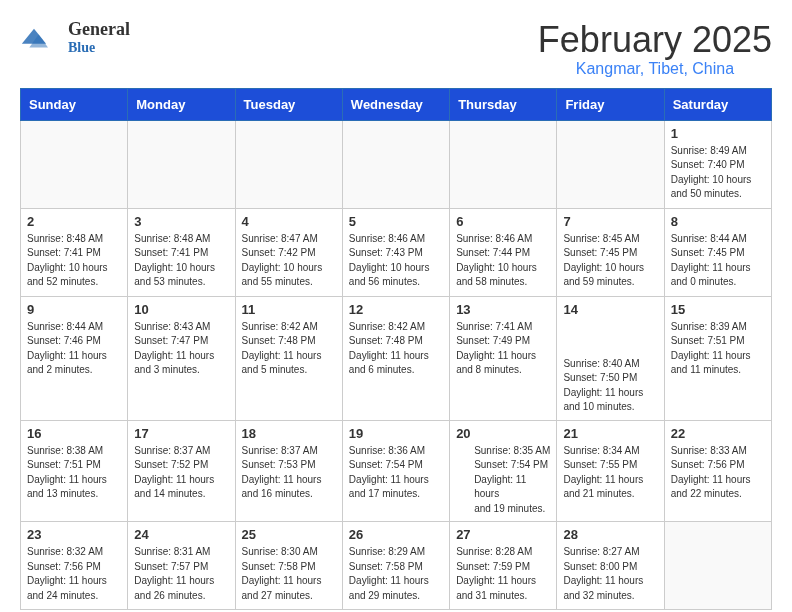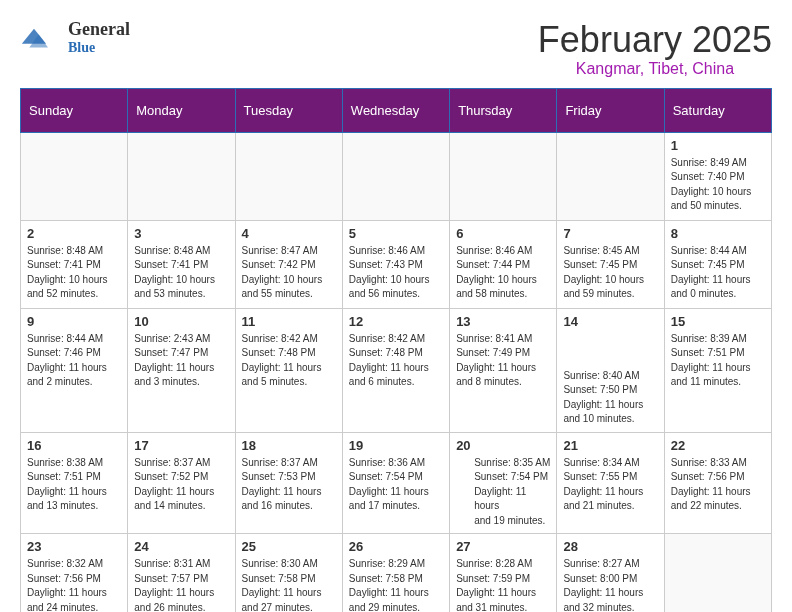--- a/index.html
+++ b/index.html
@@ -45,33 +45,33 @@
       text-align: center;
     }
     .month-title {
       font-size: 36px;
       font-weight: normal;
       color: #333;
       line-height: 1.1;
     }
     .location {
       font-size: 16px;
-      color: #a21caf;
+      color: #3b82f6;
     }
     .calendar {
       width: 100%;
       border-collapse: collapse;
       border: 1px solid #ccc;
     }
     .calendar th {
-      background: #701a75;
+      background: #1d4ed8;
       color: #fff;
       font-size: 13px;
-      font-weight: normal;
-      padding: 14px 8px;
+      font-weight: bold;
+      padding: 8px 8px;
       text-align: left;
       border: 1px solid #2a6db5;
     }
     .calendar td {
       border: 1px solid #ccc;
       vertical-align: top;
       padding: 5px 6px;
       width: calc(100% / 7);
       height: 88px;
       font-size: 10.5px;
@@ -195,42 +195,42 @@
       <tr>
         <td>
           <span class="day-number">9</span>
           <div class="day-info" style="white-space: pre-line;">Sunrise: 8:44 AM
 Sunset: 7:46 PM
 Daylight: 11 hours
 and 2 minutes.</div>
         </td>
         <td>
           <span class="day-number">10</span>
-          <div class="day-info" style="white-space: pre-line;">Sunrise: 2:43 AM
+          <div class="day-info" style="white-space: pre-line;">Sunrise: 8:43 AM
 Sunset: 7:47 PM
 Daylight: 11 hours
 and 3 minutes.</div>
         </td>
         <td>
           <span class="day-number">11</span>
           <div class="day-info" style="white-space: pre-line;">Sunrise: 8:42 AM
 Sunset: 7:48 PM
 Daylight: 11 hours
 and 5 minutes.</div>
         </td>
         <td>
           <span class="day-number">12</span>
           <div class="day-info" style="white-space: pre-line;">Sunrise: 8:42 AM
 Sunset: 7:48 PM
 Daylight: 11 hours
 and 6 minutes.</div>
         </td>
         <td>
           <span class="day-number">13</span>
-          <div class="day-info" style="white-space: pre-line;">Sunrise: 8:41 AM
+          <div class="day-info" style="white-space: pre-line;">Sunrise: 7:41 AM
 Sunset: 7:49 PM
 Daylight: 11 hours
 and 8 minutes.</div>
         </td>
         <td>
           <span class="day-number">14</span>
           <div class="day-info" style="white-space: pre-line; margin-top: 40px;">Sunrise: 8:40 AM
 Sunset: 7:50 PM
 Daylight: 11 hours
 and 10 minutes.</div>

